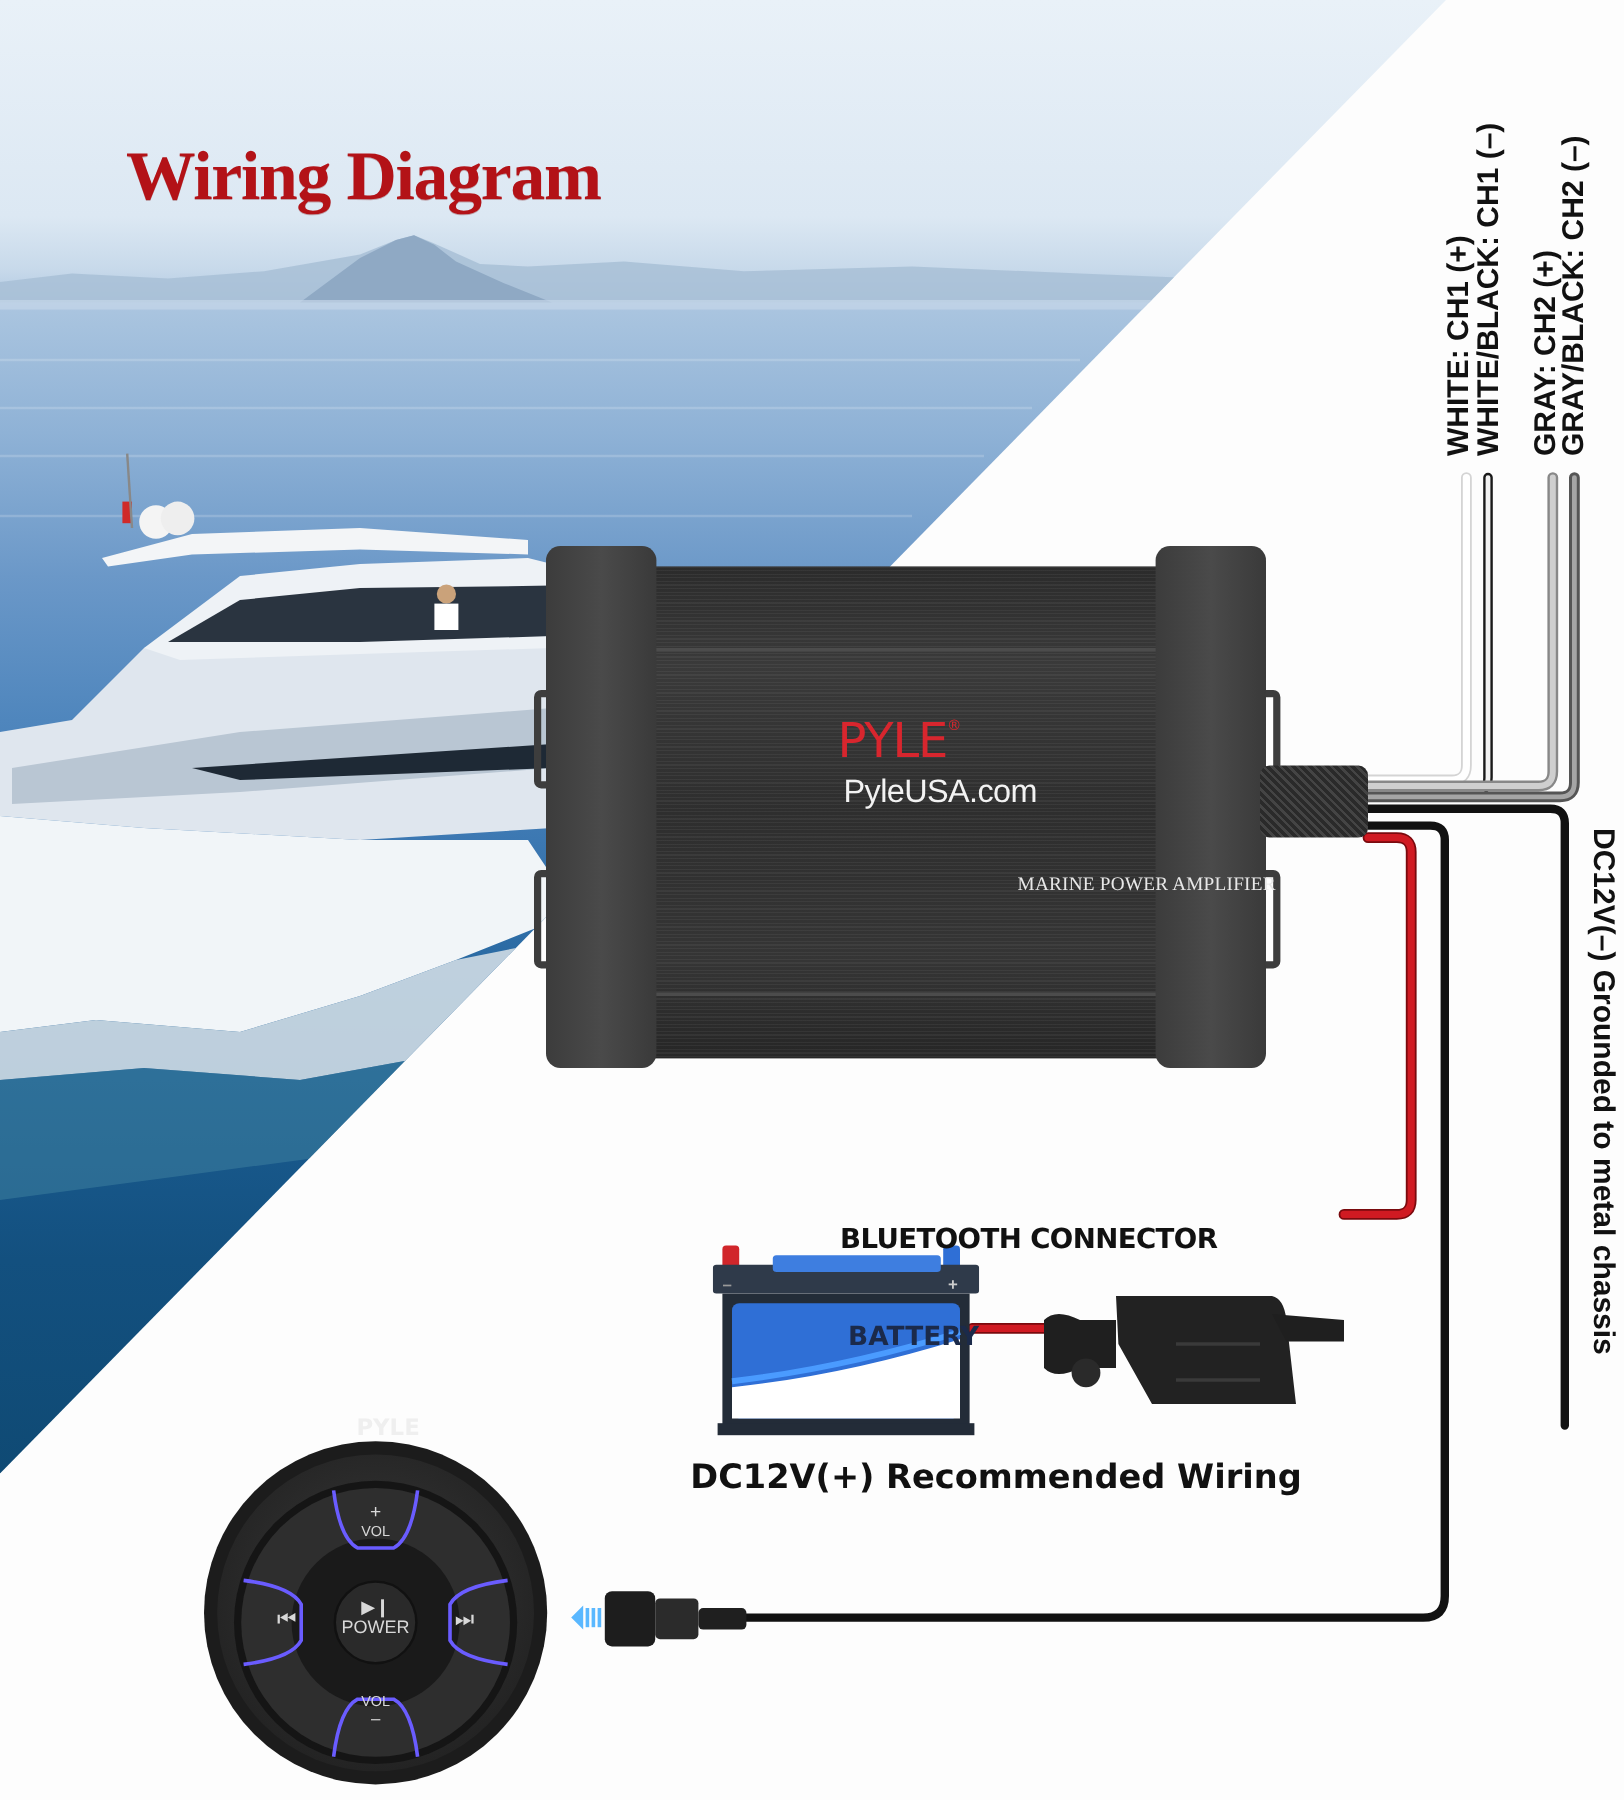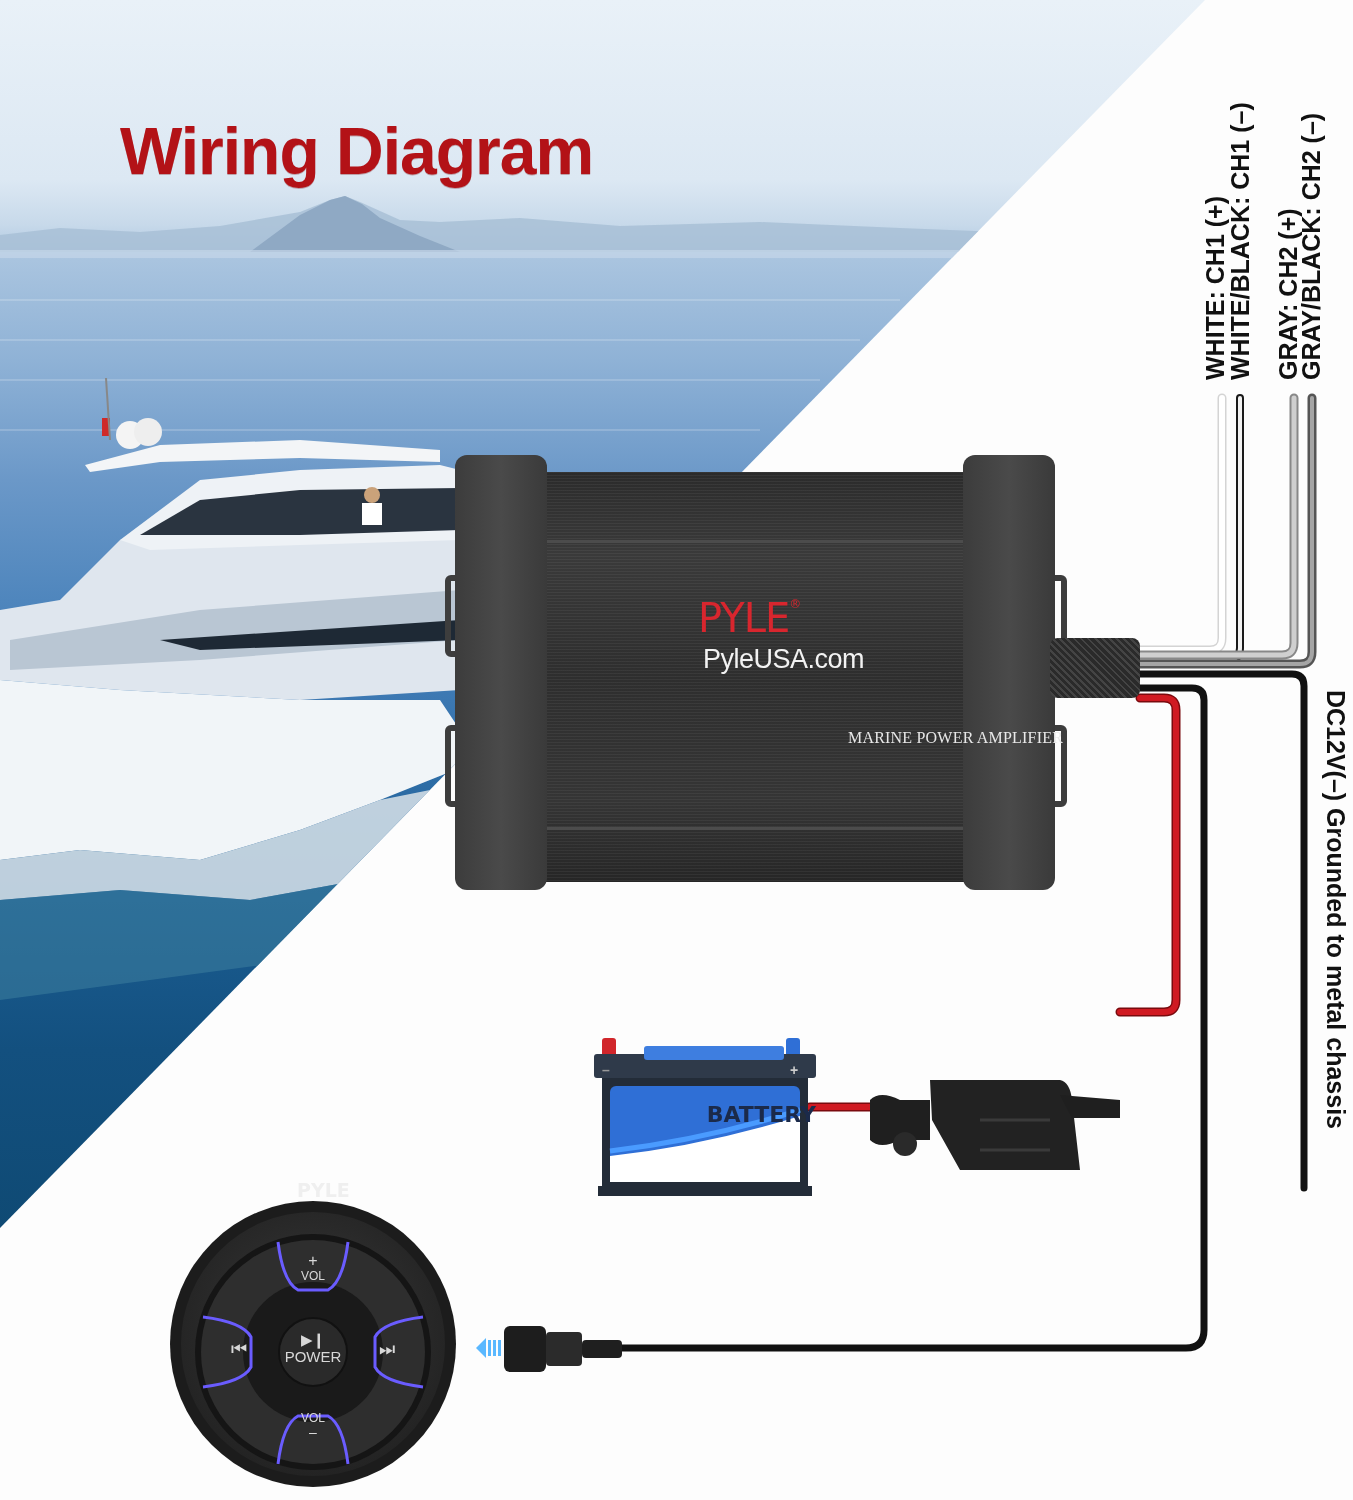--- a/index.html
+++ b/index.html
@@ -19,25 +19,24 @@
   }
   .mountain {
     position: absolute; left: 0; top: 0; width: 1353px; height: 1500px;
     clip-path: polygon(0 0, 1205px 0, 0 1228px);
   }
   .mountain svg { position: absolute; left: 0; top: 0; }
 
   
   .title {
     position: absolute; left: 105px; top: 118px;
-    font-family: Liberation Sans, sans-serif; font-weight: bold;
-    font-size: 66px; letter-spacing: -1px; color: #b31217;
+    font-family: Liberation Serif, serif; font-weight: bold;
+    font-size: 58px; letter-spacing: -1px; color: #b31217;
     text-shadow: 0 1px 0 rgba(120,0,0,0.3);
     line-height: 1;
-    margin-left: 15px;
   }
 
   
   .vlabel {
     position: absolute; transform-origin: left top; transform: rotate(-90deg);
     white-space: nowrap; font-family: "Liberation Sans", sans-serif;
     font-weight: bold; color: #111; line-height: 1;
   }
   .wire-label-1 { left: 1203px; top: 380px; font-size: 25px; }
   .wire-label-2 { left: 1228px; top: 380px; font-size: 25px; }
@@ -218,34 +217,36 @@
   <svg style="position:absolute; left:860px; top:1060px;" width="260" height="120">
     <path d="M10 40 Q20 30 40 40 L70 40 L70 80 L40 80 Q20 90 10 80 Z" fill="#1f1f1f"></path>
     <circle cx="45" cy="84" r="12" fill="#2a2a2a"></circle>
     <path d="M70 20 L200 20 Q210 22 212 40 L220 110 L100 110 L72 60 Z" fill="#222"></path>
     <path d="M200 35 L260 40 L260 58 L212 58 Z" fill="#1f1f1f"></path>
     <line x1="120" y1="60" x2="190" y2="60" stroke="#3a3a3a" stroke-width="3"></line>
     <line x1="120" y1="90" x2="190" y2="90" stroke="#3a3a3a" stroke-width="3"></line>
   </svg>
 
   <div class="fuse-caption">
+    <div>DC12V(+) Recommended Wiring</div>
   </div>
 
   <svg style="position:absolute; left:470px; top:1318px;" width="160" height="60">
     <g fill="#5ab8ff">
       <polygon points="6,30 16,20 16,40"></polygon>
       <rect x="18" y="22" width="3" height="16"></rect>
       <rect x="23" y="22" width="3" height="16"></rect>
       <rect x="28" y="22" width="3" height="16"></rect>
     </g>
     <rect x="34" y="8" width="42" height="46" rx="6" fill="#1d1d1d"></rect>
     <rect x="76" y="14" width="36" height="34" rx="4" fill="#2b2b2b"></rect>
     <rect x="112" y="22" width="40" height="18" rx="4" fill="#1f1f1f"></rect>
   </svg>
 
+  <div style="position:absolute; left:700px; top:1020px; margin-top:0; font-family:'DejaVu Sans',sans-serif; font-weight:bold; font-size:23px; color:#111; letter-spacing:-0.5px; transform:translateY(0); top:1020px;">BLUETOOTH CONNECTOR</div>
 
   <div class="remote">
     <svg width="290" height="320">
       <defs>
         <radialGradient id="rg1" cx="50%" cy="45%" r="55%">
           <stop offset="0%" stop-color="#3a3a3a"></stop>
           <stop offset="100%" stop-color="#232323"></stop>
         </radialGradient>
       </defs>
       <circle cx="145" cy="172" r="143" fill="#1c1c1c"></circle>

